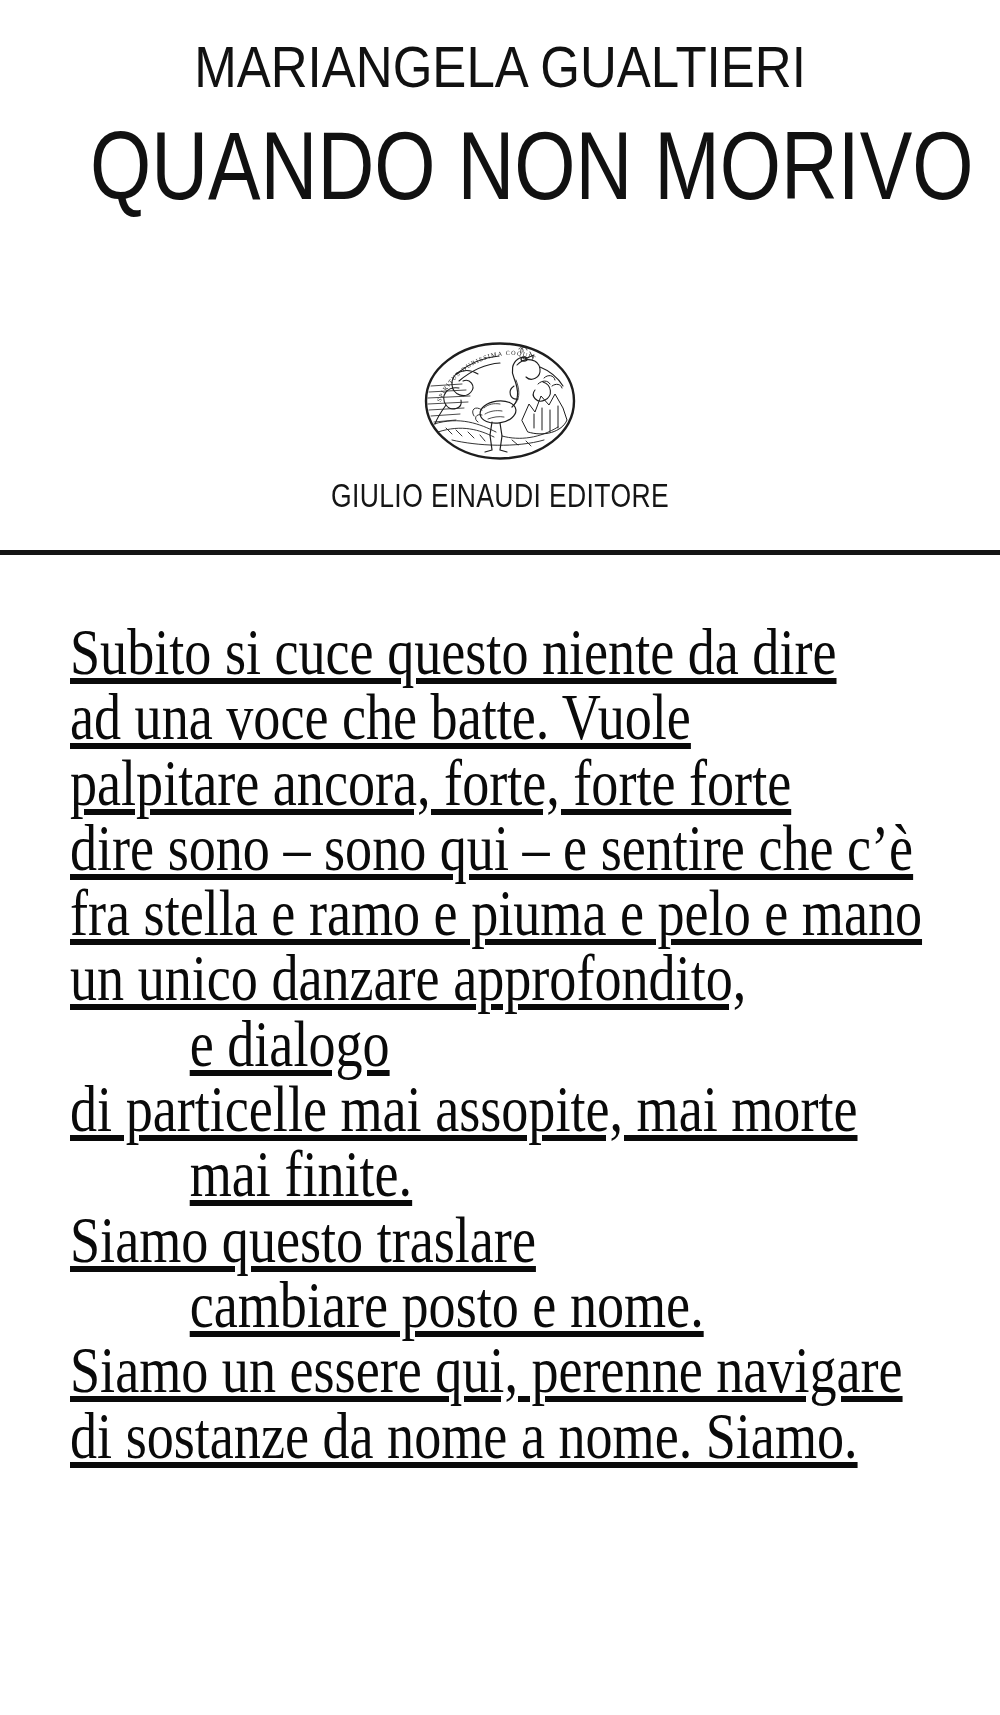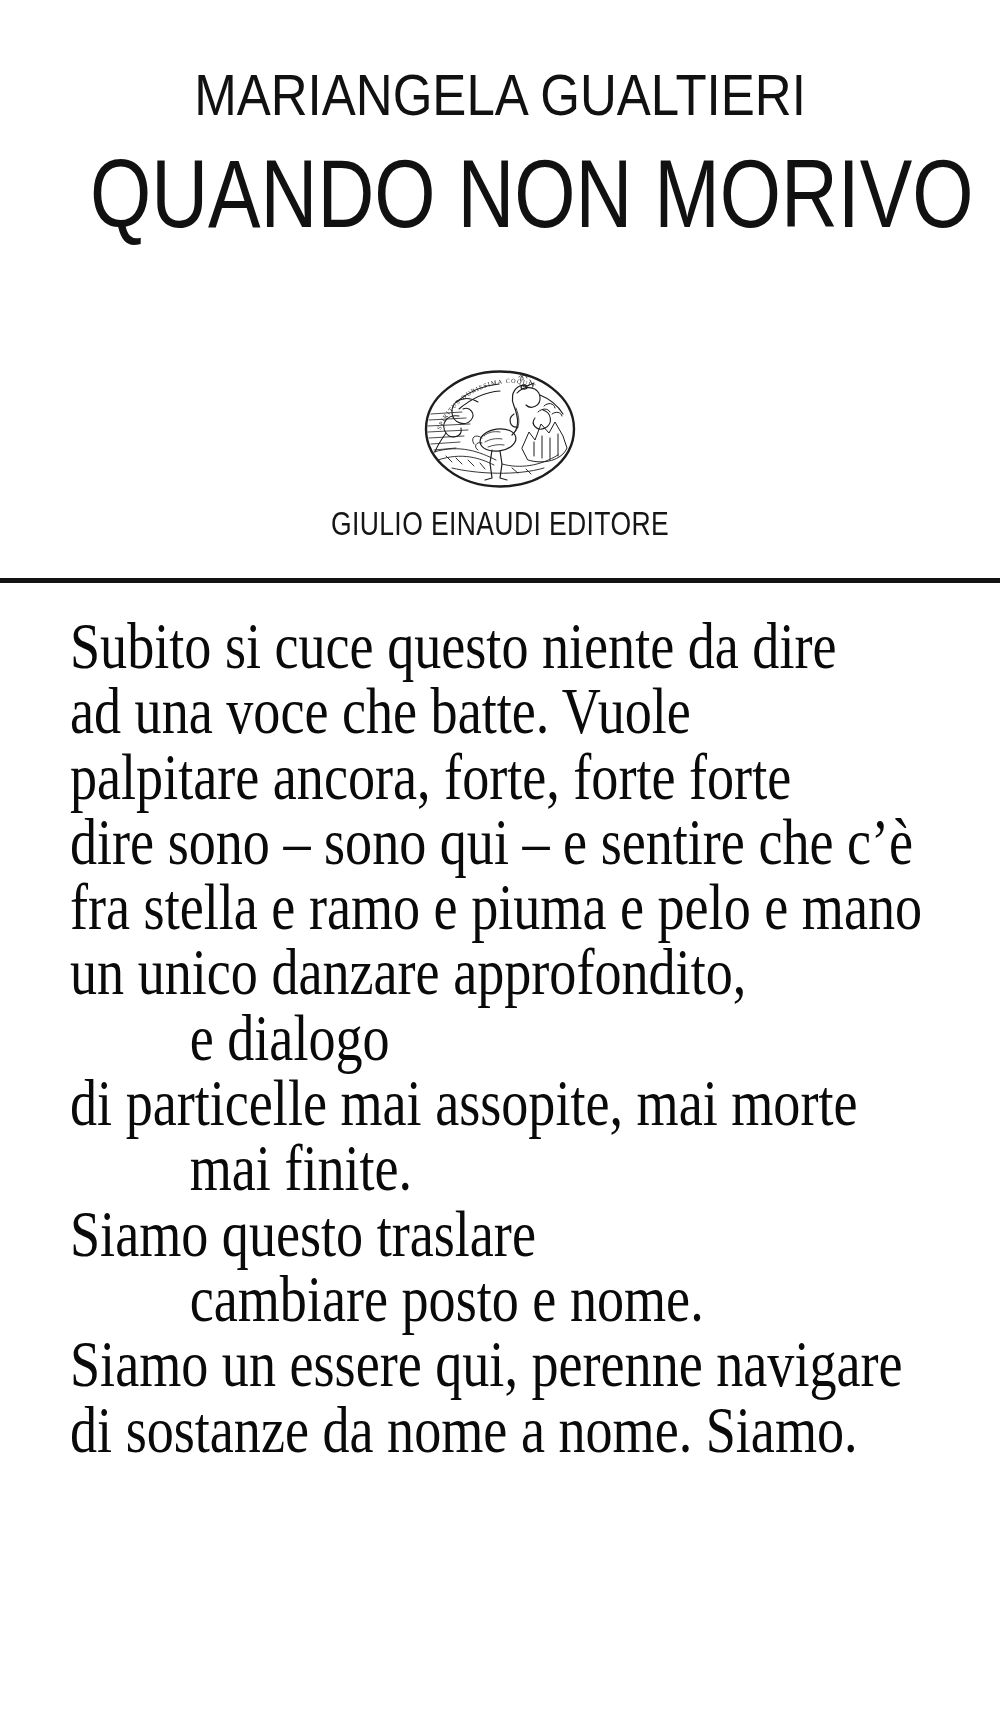--- a/index.html
+++ b/index.html
@@ -5,21 +5,21 @@
   html, body {
     margin: 0; padding: 0;
     background: #ffffff;
   }
   body {
     width: 1000px; height: 1715px;
     overflow: hidden;
     color: #0a0a0a;
     font-family: "Liberation Sans", sans-serif;
   }
-  .page { padding-top: 64px; }
+  .page { padding-top: 36px; }
 
   
   .author {
     font-size: 58px; line-height: 62px;
     font-weight: 400;
     text-align: center;
     transform: scaleX(0.88);
     transform-origin: 50% 50%;
     white-space: nowrap;
     color: #111;
@@ -54,23 +54,24 @@
   
   .rule {
     margin-top: 40px;
     width: 1000px; height: 5px;
     background: #141414;
     border: none;
   }
 
   
   .poem {
-    margin-top: 30px;
+    margin-top: 64px;
     padding-left: 70px;
     font-family: "Liberation Serif", serif;
+    text-decoration: underline;
   }
   .poem-line {
     font-size: 66px;
     line-height: 65.3px;
     white-space: nowrap;
     transform: scaleX(0.82);
     transform-origin: 0 50%;
     color: #0a0a0a;
   }
   .poem-line.indent { padding-left: 146px; }

